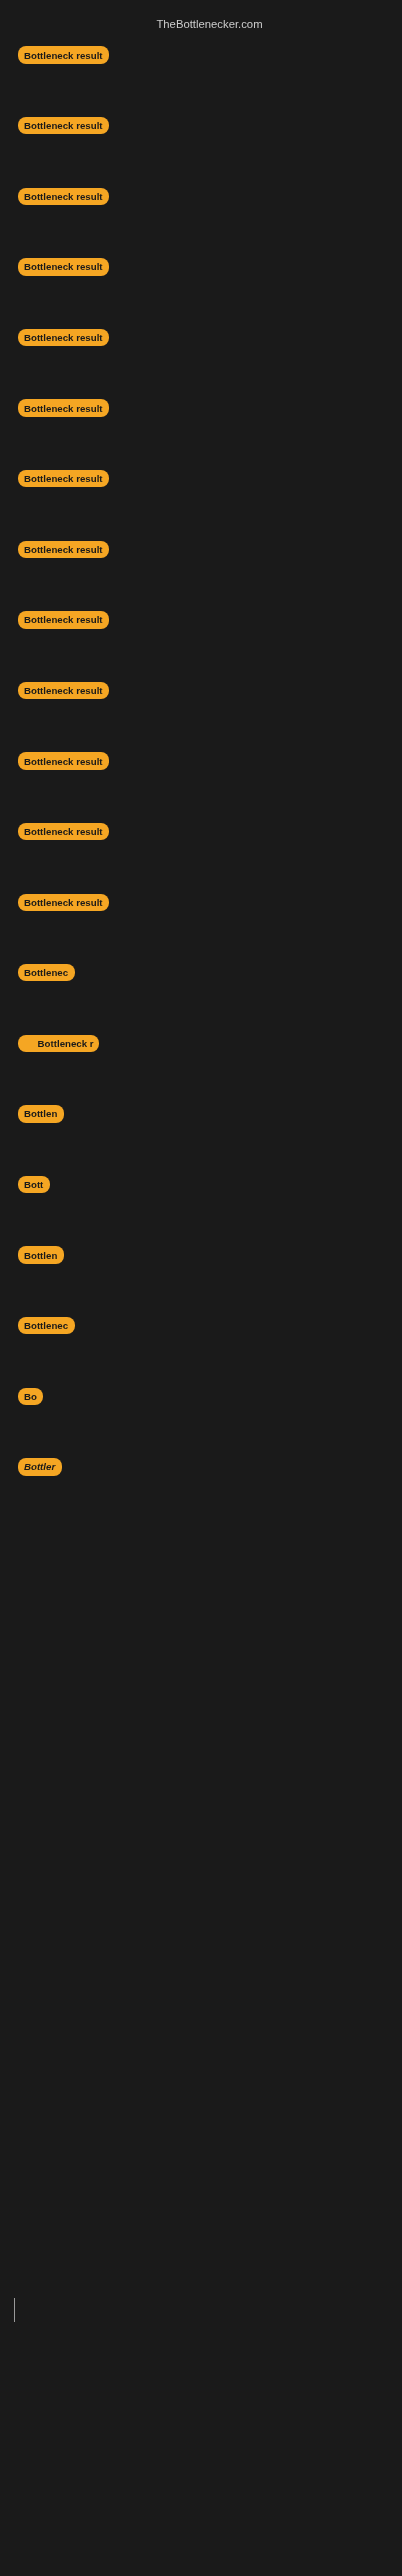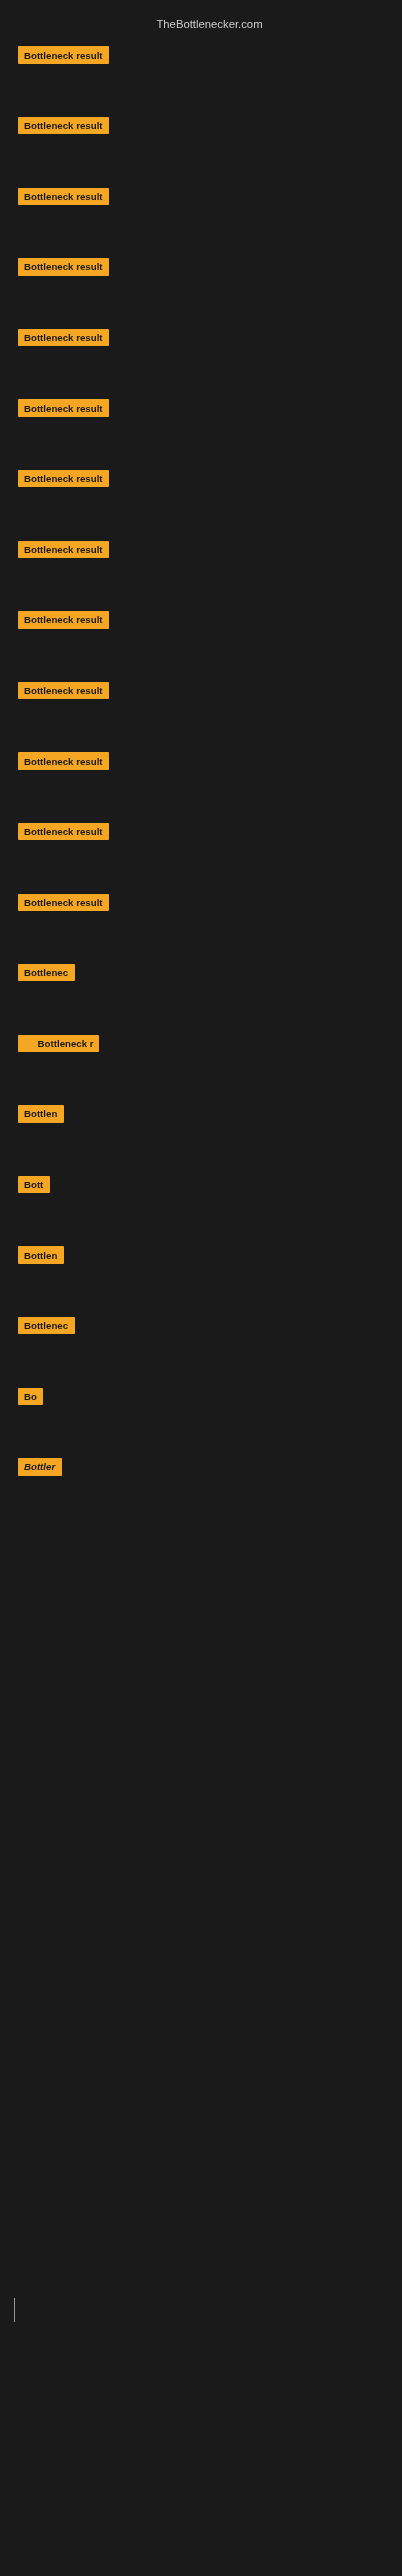--- a/index.html
+++ b/index.html
@@ -23,21 +23,21 @@
       font-size: 11.3px;
     }
 
     .bottleneck-badge {
       display: inline-block;
       background-color: #f5a623;
       color: #1a1a1a;
       font-size: 9.7px;
       font-weight: bold;
       padding: 3.2px 6.4px;
-      border-radius: 1px;
+      border-radius: 8px;
       white-space: nowrap;
       overflow: hidden;
     }
 
     .result-row {
       margin: 0 0 1.6px 1.6px;
       height: 69px;
       display: flex;
       align-items: flex-start;
       padding-top: 4.8px;

